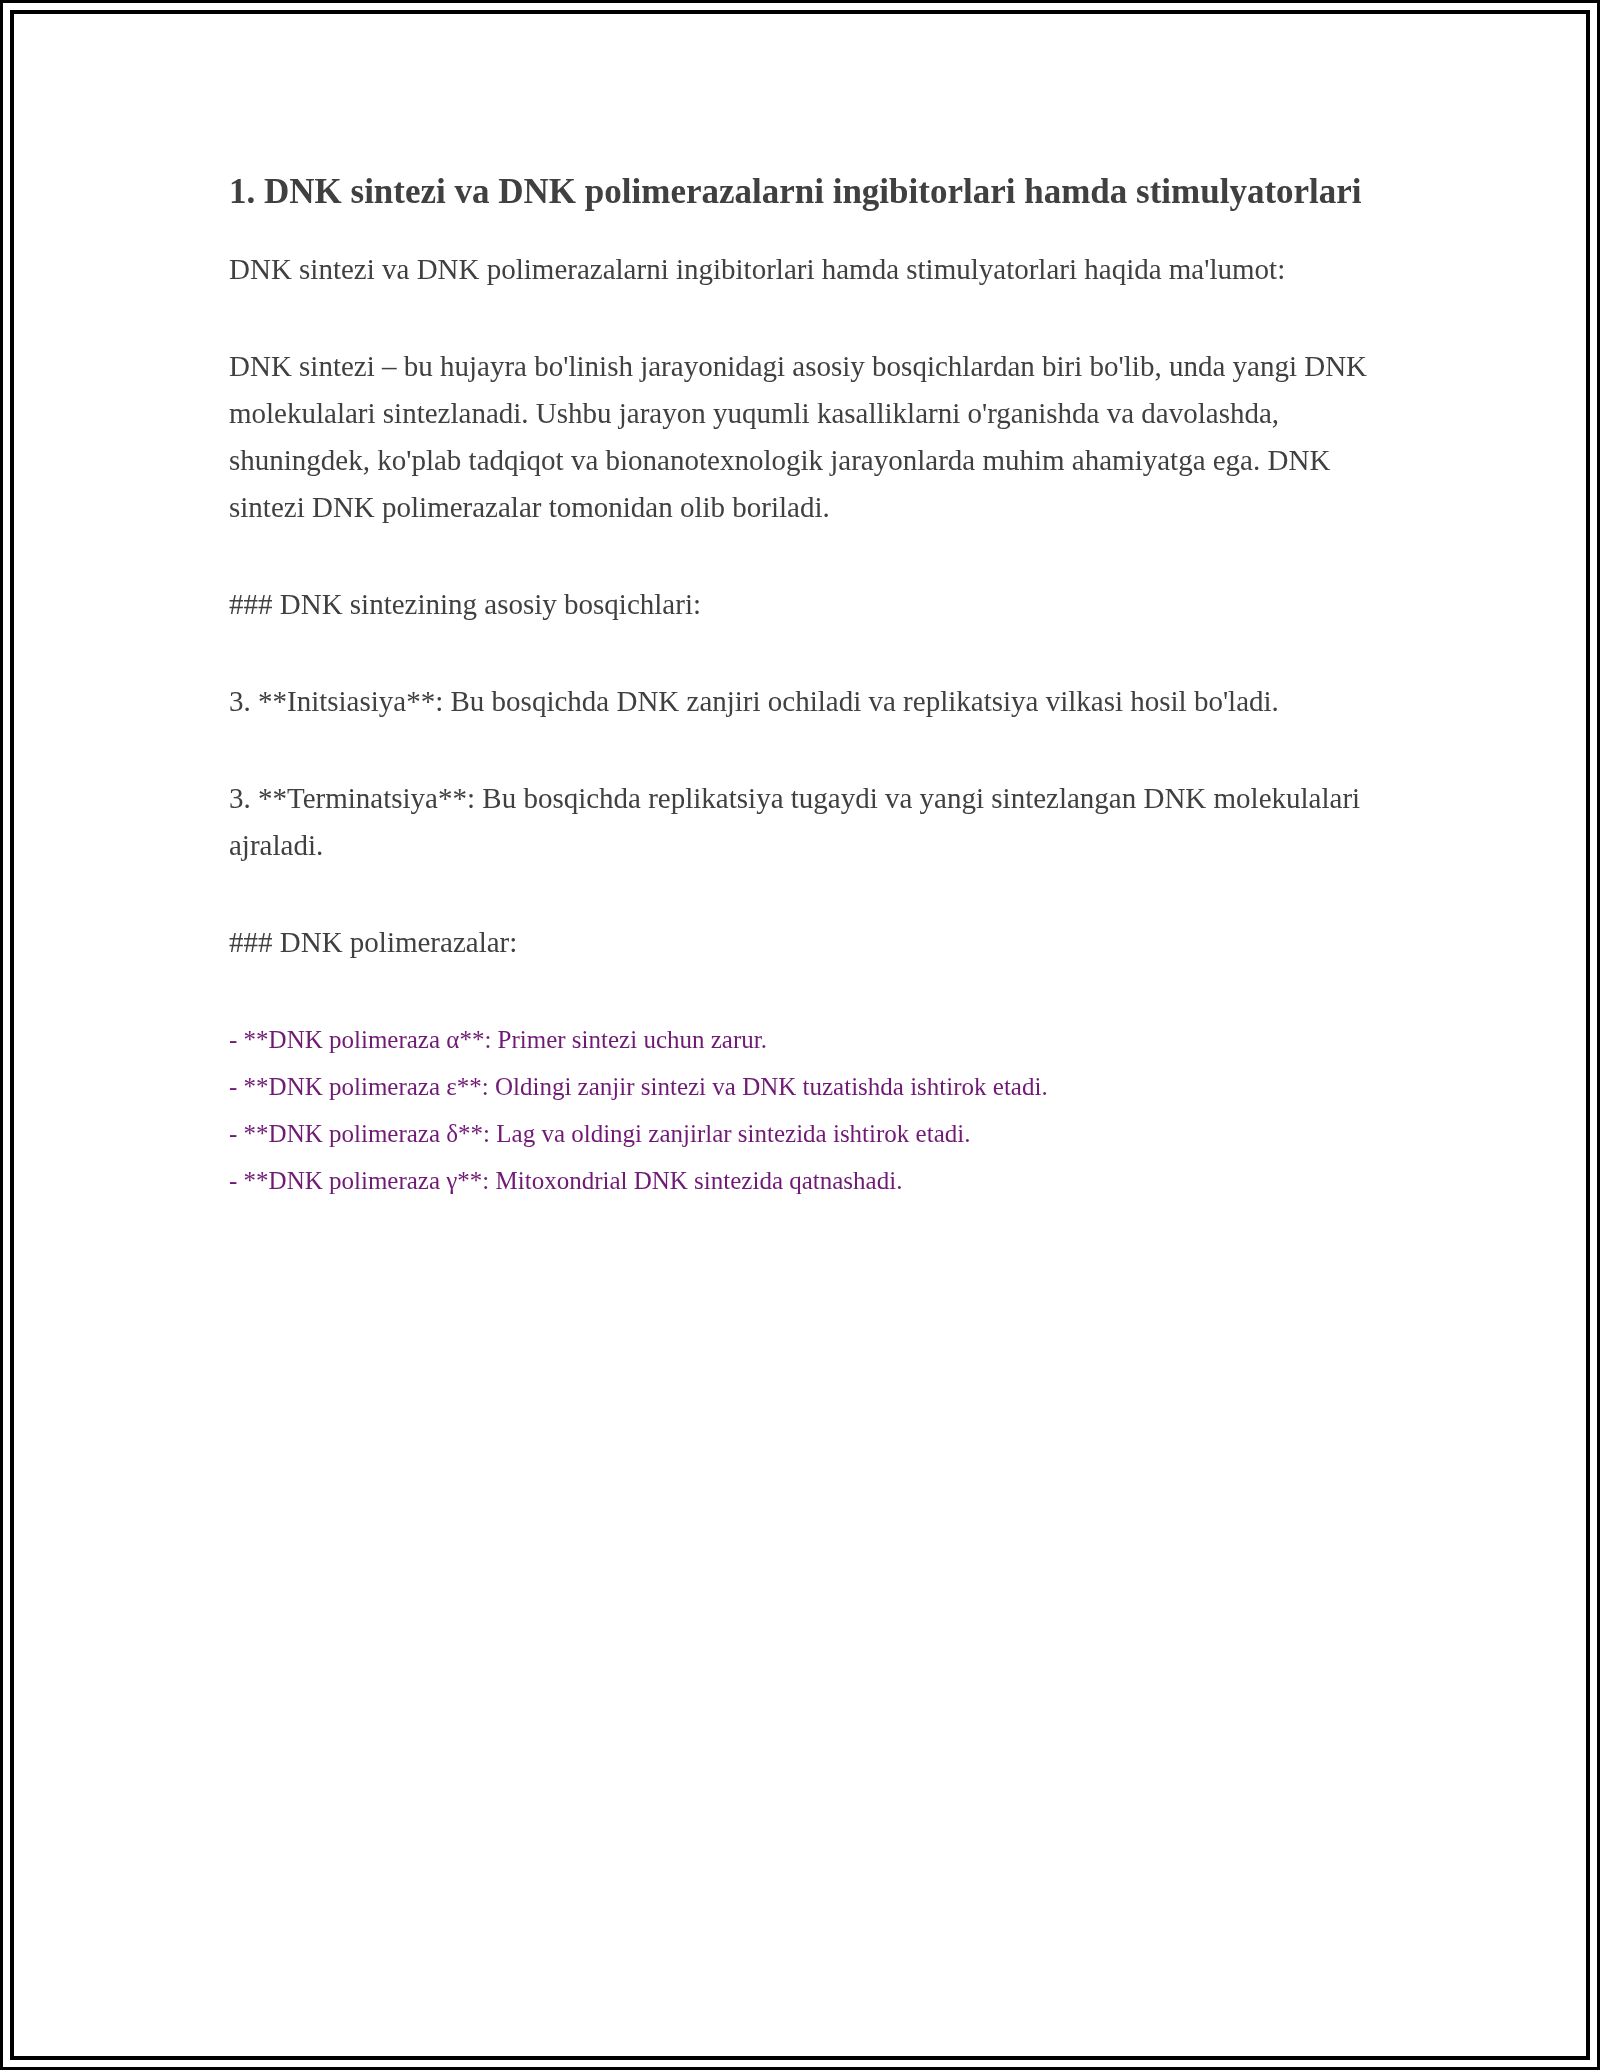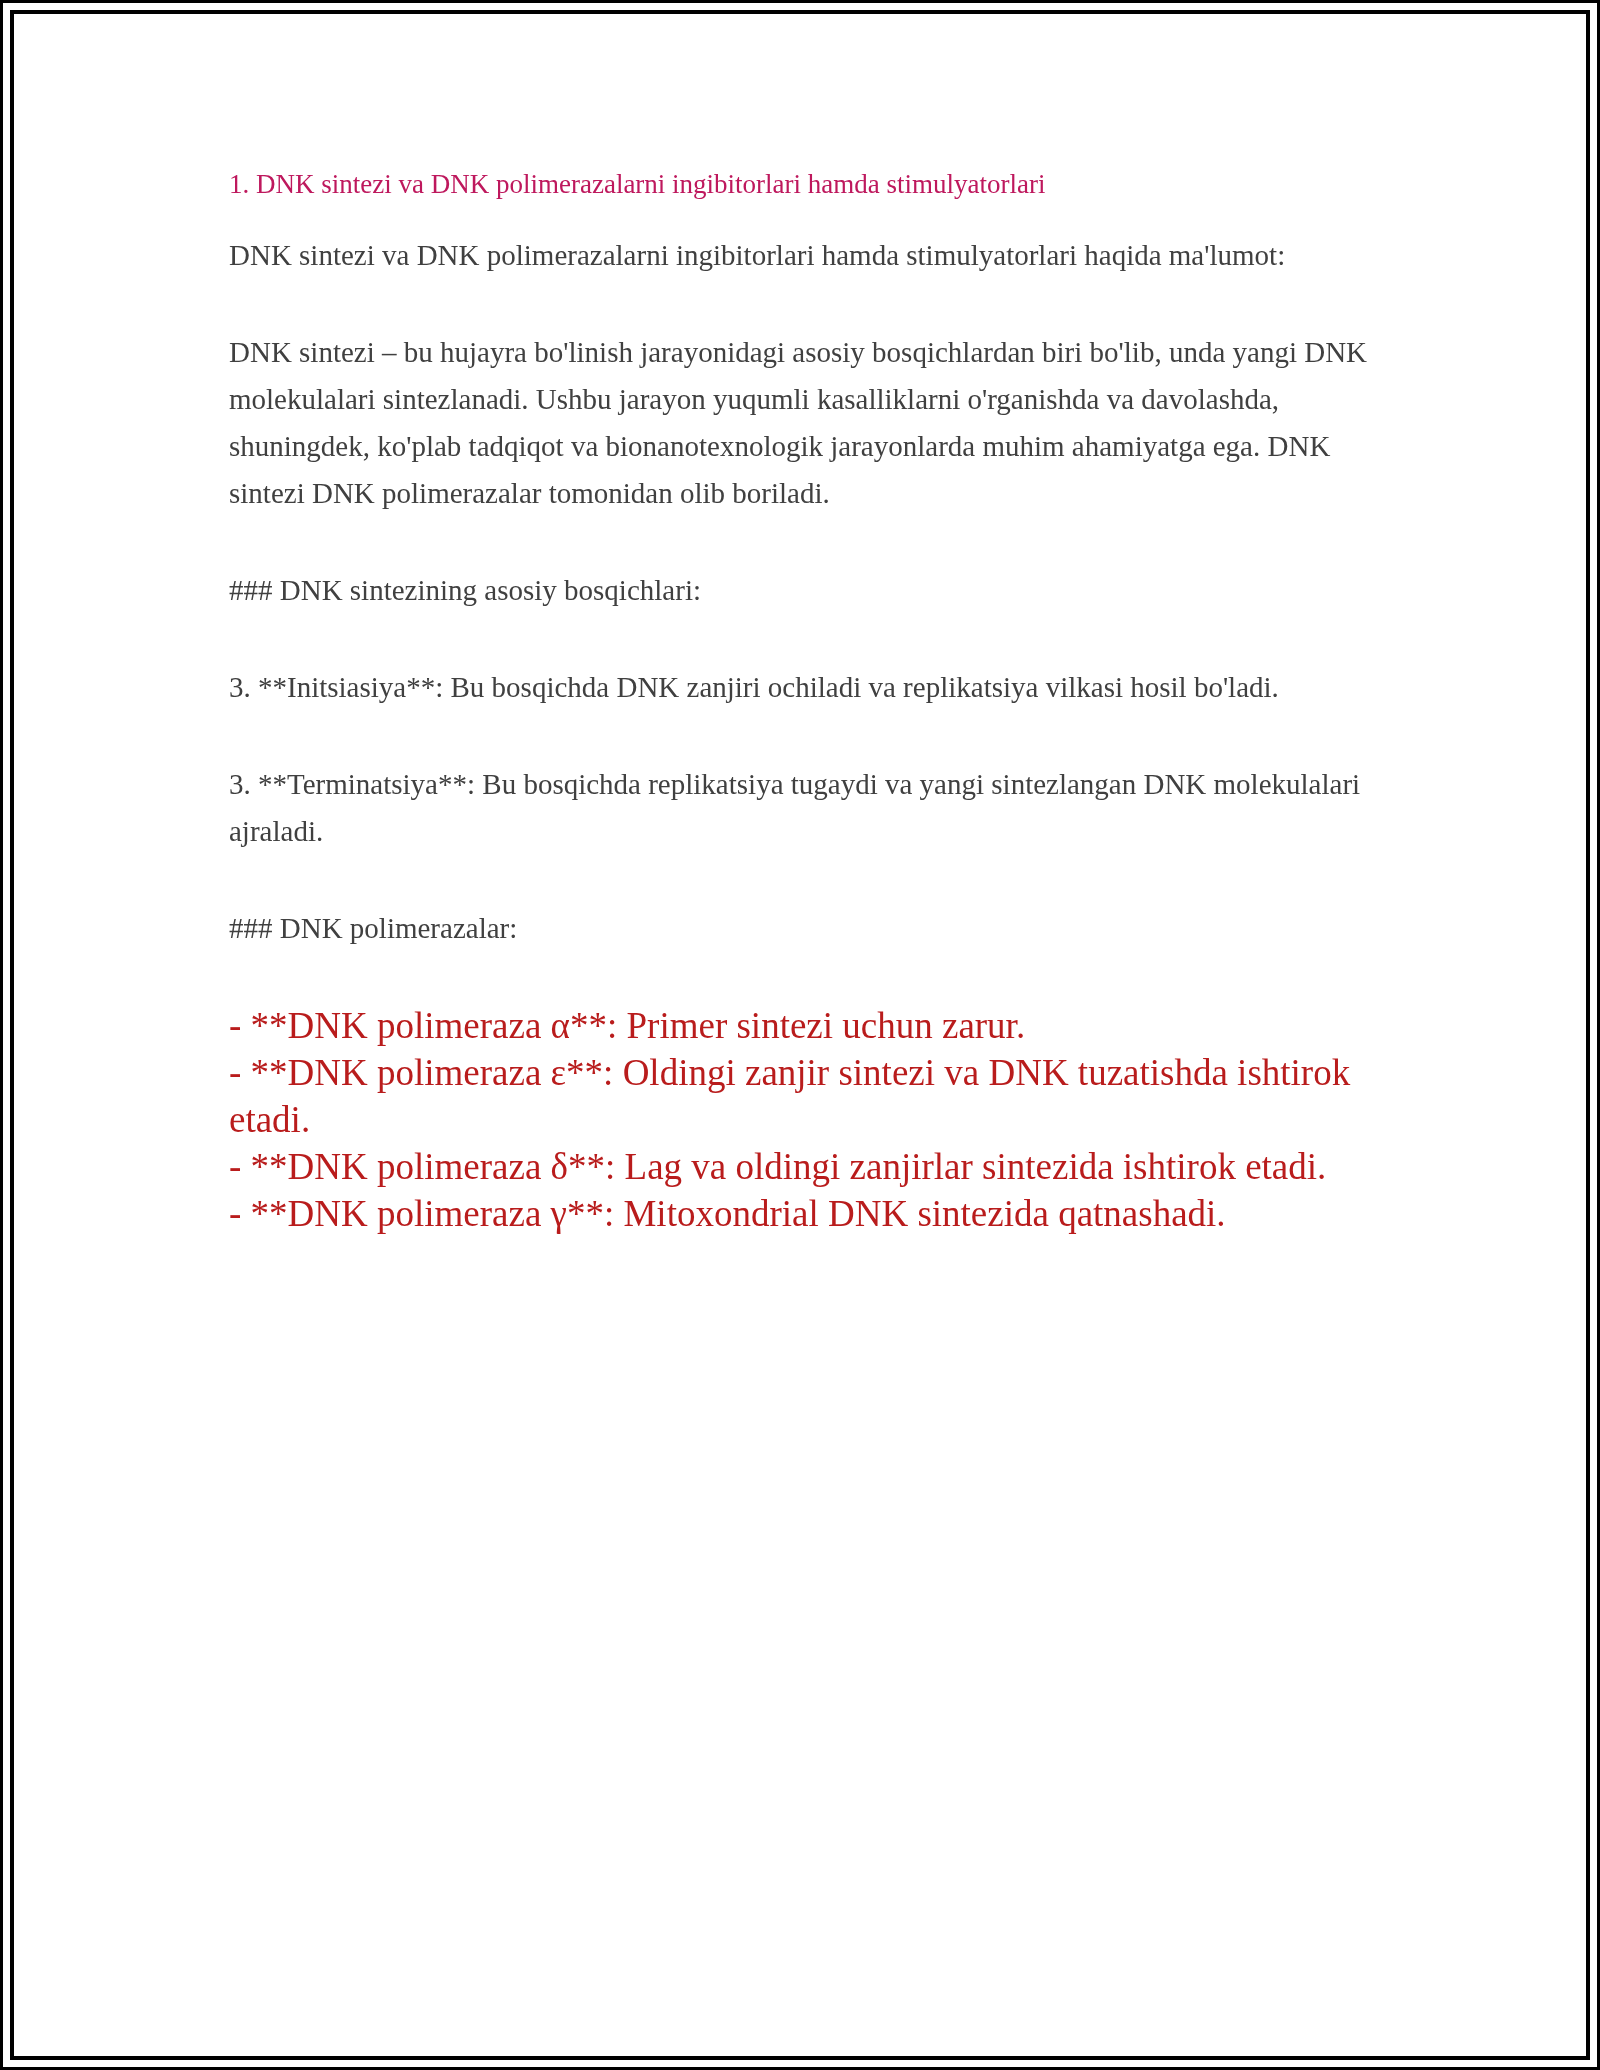--- a/index.html
+++ b/index.html
@@ -23,43 +23,43 @@
     border: 4px solid #000000;
     overflow: hidden;
   }
   .content {
     width: 1150px;
     margin-left: 215px;
     margin-top: 148px;
   }
   .doc-title {
     font-family: "Liberation Serif", "DejaVu Serif", serif;
-    font-weight: normal;
-    font-size: 27px;
+    font-weight: bold;
+    font-size: 35px;
     line-height: 1.7;
-    color: #be185d;
+    color: #404040;
     margin: 0 0 24px 0;
   }
   .para {
     font-family: "Liberation Serif", "DejaVu Serif", serif;
     font-weight: normal;
     font-size: 29px;
     line-height: 47px;
     color: #404040;
     margin: 0 0 50px 0;
   }
   .list-block {
     margin-top: 8px;
   }
   .list-line {
     font-family: "Liberation Serif", "DejaVu Serif", serif;
     font-weight: normal;
-    font-size: 37px;
+    font-size: 25px;
     line-height: 47px;
-    color: #b91c1c;
+    color: #701a75;
     margin: 0;
   }
 </style>
 </head>
 <body>
 
 <div class="page">
   <div class="frame-inner">
     <div class="content">
 

